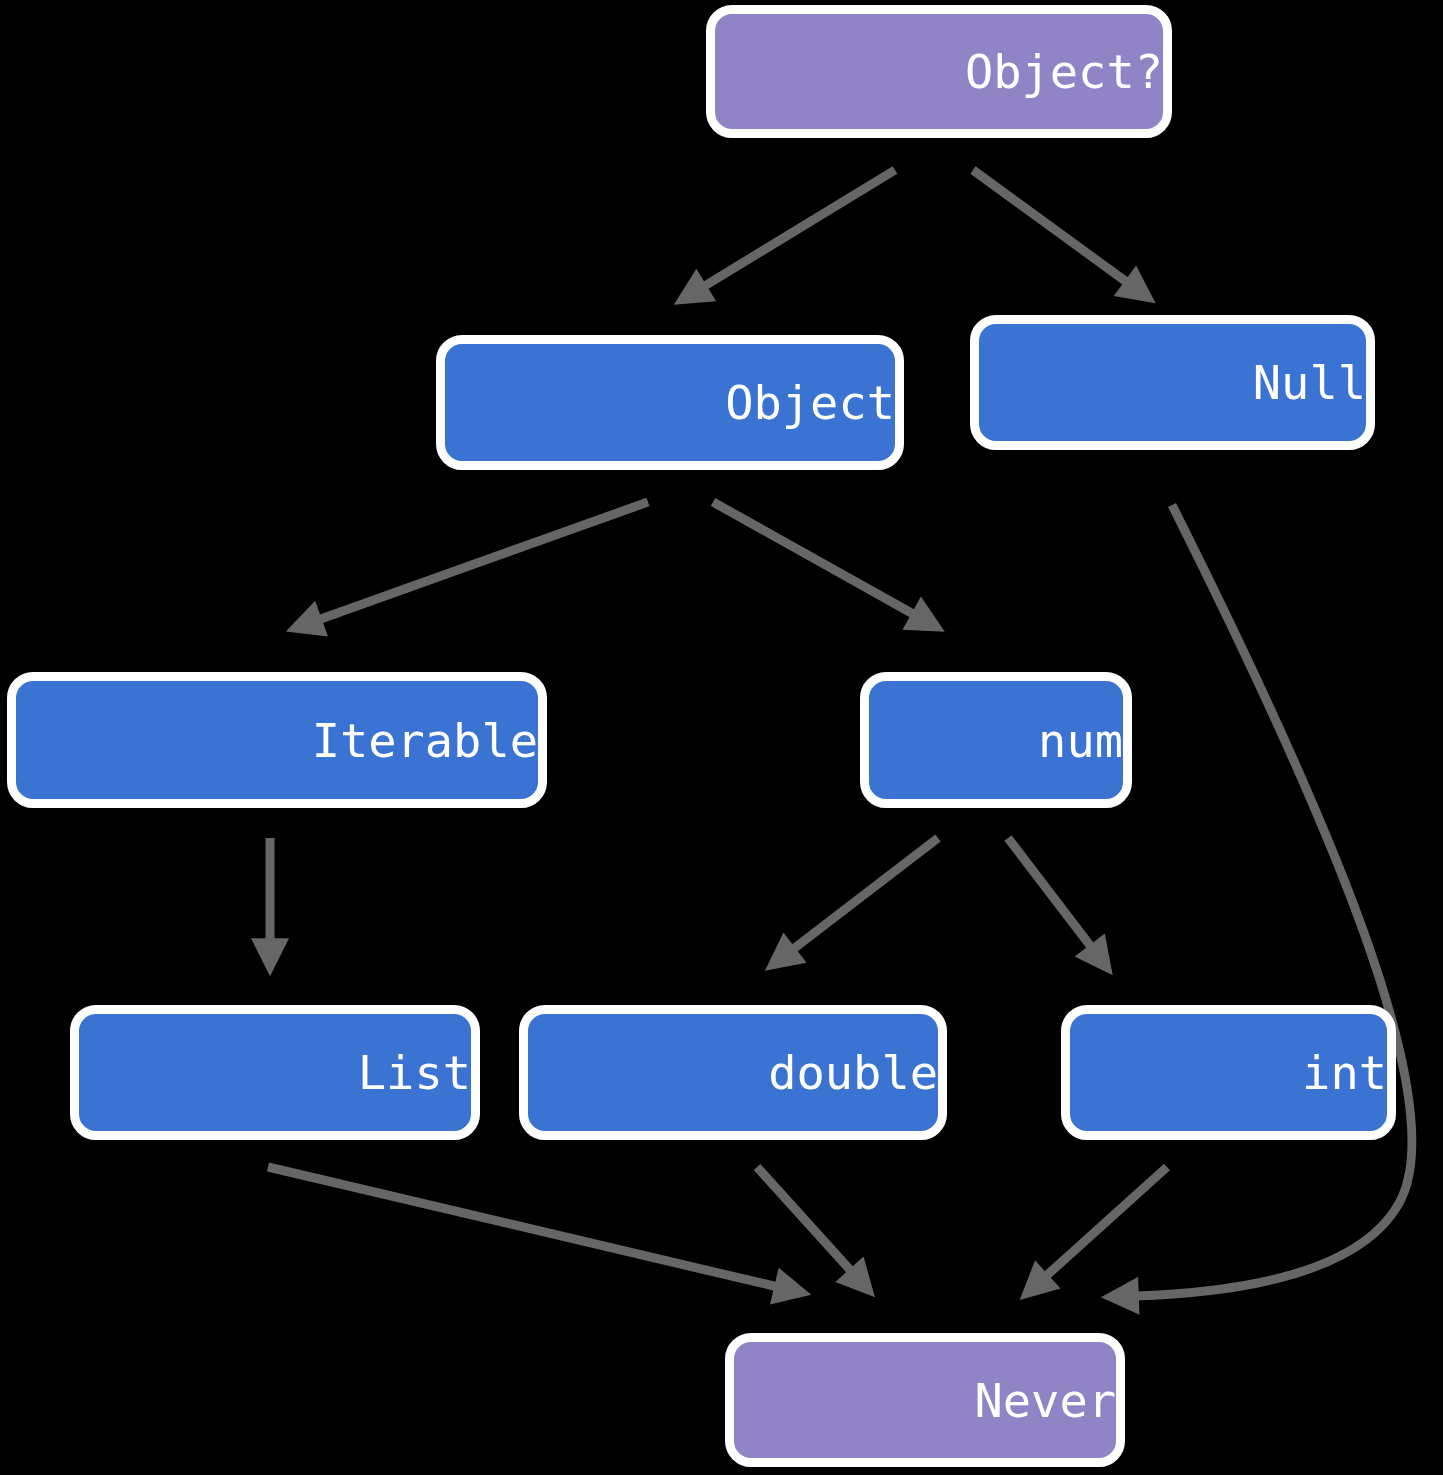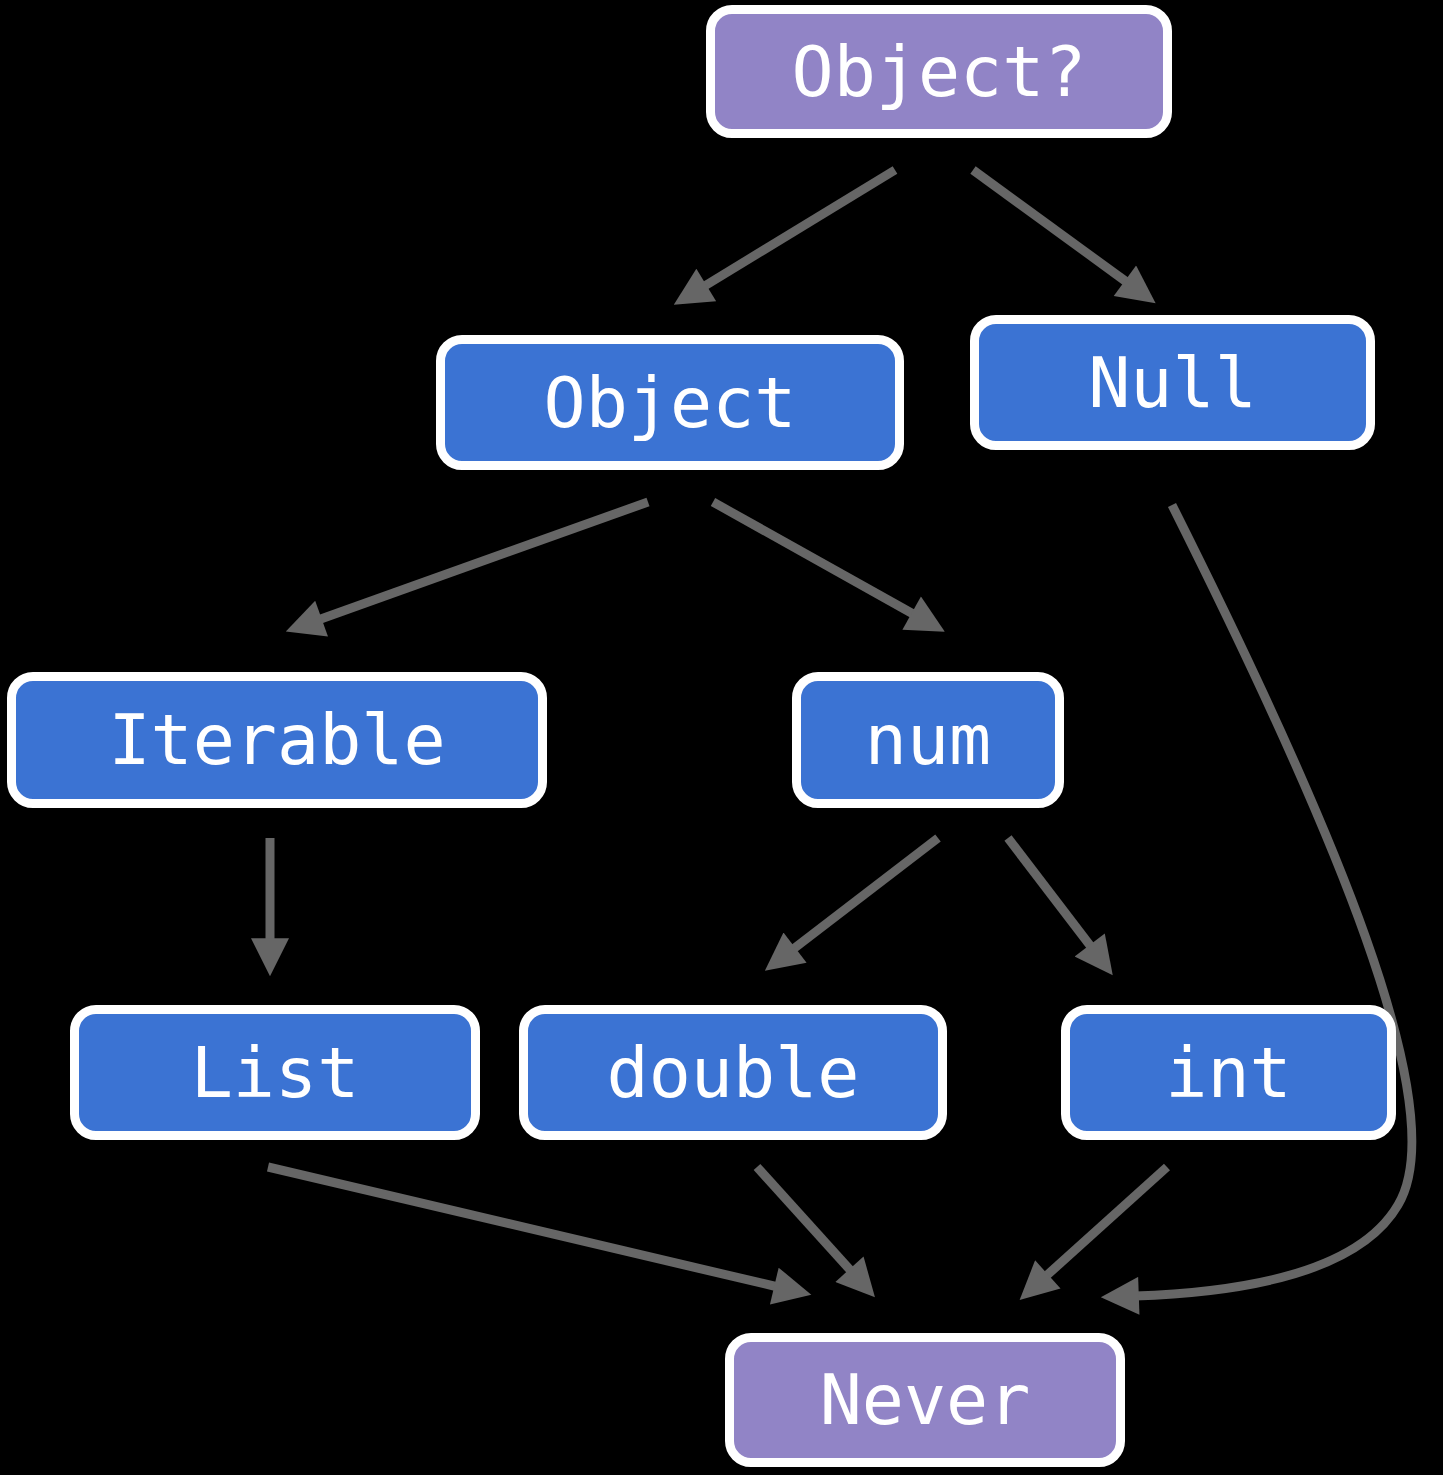--- a/index.html
+++ b/index.html
@@ -24,23 +24,23 @@
     stroke-width: 9;
     fill: none;
   }
   .arrowhead { fill: var(--arrow-gray, #666666); }
   .node {
     position: absolute;
     border: 9px solid var(--border-white, #ffffff);
     border-radius: 26px;
     display: flex;
     align-items: center;
-    justify-content: center;
+    justify-content: flex-end;
     color: var(--text-white, #ffffff);
-    font-size: 70px;
+    font-size: 47px;
     line-height: 1;
     white-space: nowrap;
   }
   .node.blue   { background: var(--node-blue, #3b73d3); }
   .node.purple { background: var(--node-purple, #9184c6); }
 </style>
 </head>
 <body>
 
 <div class="canvas">
@@ -74,21 +74,21 @@
   </div>
 
   <div class="node blue" style="left:970px; top:315px; width:405px; height:135px;">
     <span>Null</span>
   </div>
 
   <div class="node blue" style="left:7px; top:672px; width:540px; height:136px;">
     <span>Iterable</span>
   </div>
 
-  <div class="node blue" style="left:792px; top:672px; width:272px; height:136px;">
+  <div class="node blue" style="left:860px; top:672px; width:272px; height:136px;">
     <span>num</span>
   </div>
 
   <div class="node blue" style="left:70px; top:1005px; width:410px; height:135px;">
     <span>List</span>
   </div>
 
   <div class="node blue" style="left:508px; top:1005px; width:428px; height:135px;margin-left:11px;">
     <span>double</span>
   </div>

